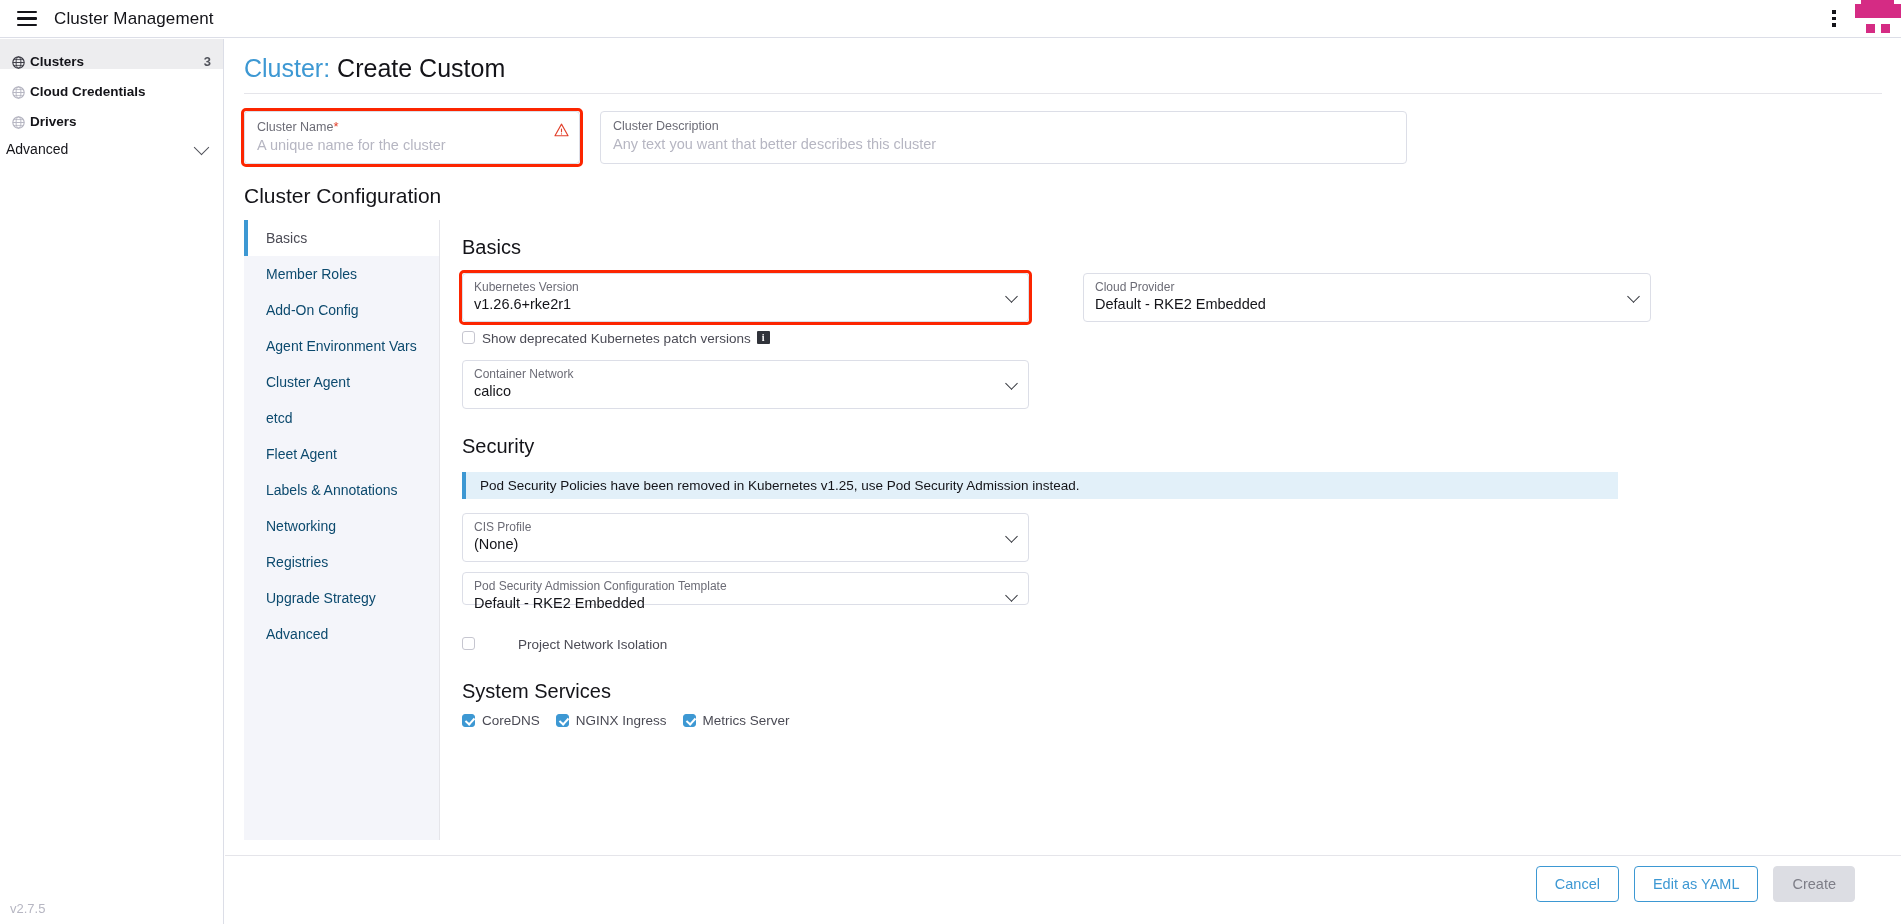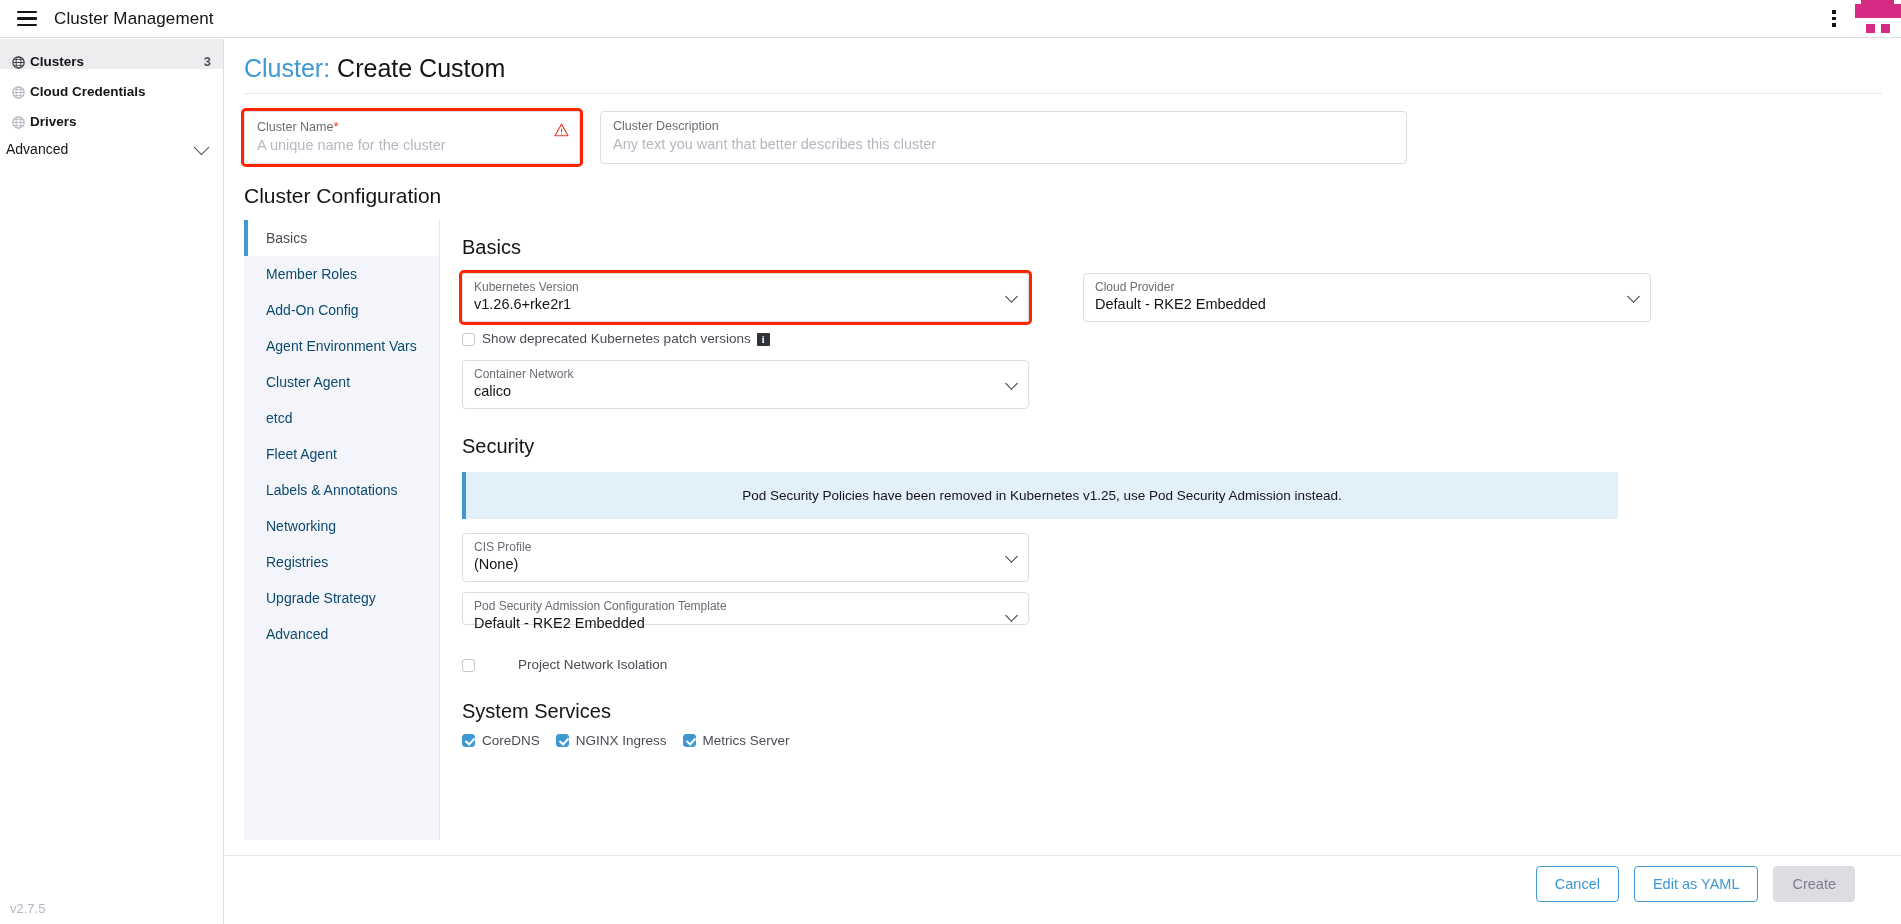--- a/index.html
+++ b/index.html
@@ -314,21 +314,21 @@
     width: 9px; height: 9px;
     border-right: 1.8px solid #30333a;
     border-bottom: 1.8px solid #30333a;
     transform: rotate(45deg);
   }
   .half { width: 567px; flex: 0 0 567px; }
   .half-r { width: 568px; flex: 0 0 568px; margin-left: 32px; }
 
   .check-line {
     display: flex;
-    align-items: flex-end;
+    align-items: flex-start;
     margin-top: 9px;
     font-size: 13.5px;
     color: #4b4b55;
   }
   .cbox {
     width: 13px; height: 13px;
     border: 1px solid #c6c6d0;
     border-radius: 3px;
     background: #fff;
     margin-right: 7px;
@@ -362,24 +362,23 @@
     margin-left: 6px;
     border-radius: 1px;
     cursor: pointer;
   }
 
   .banner {
     margin-top: 4px;
     width: 1156px;
     background: #e2f0f9;
     border-left: 4px solid #3d98d3;
-    padding: 16px 14px;
+    padding: 6px 14px;
     font-size: 13.5px;
     color: #141419;
-    text-align: center;
   }
 
   .stack-field { margin-top: 14px; }
 
   .svc-line {
     display: flex;
     align-items: center;
     gap: 16px;
     margin-top: 10px;
   }

